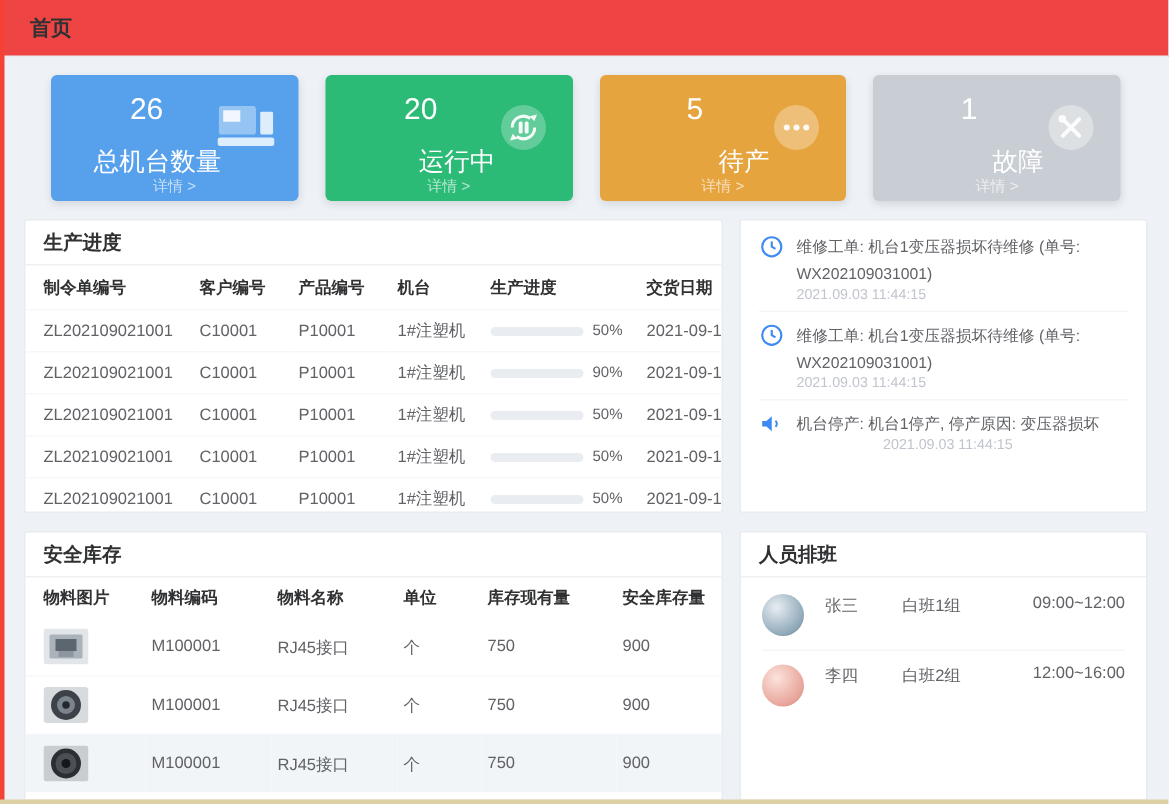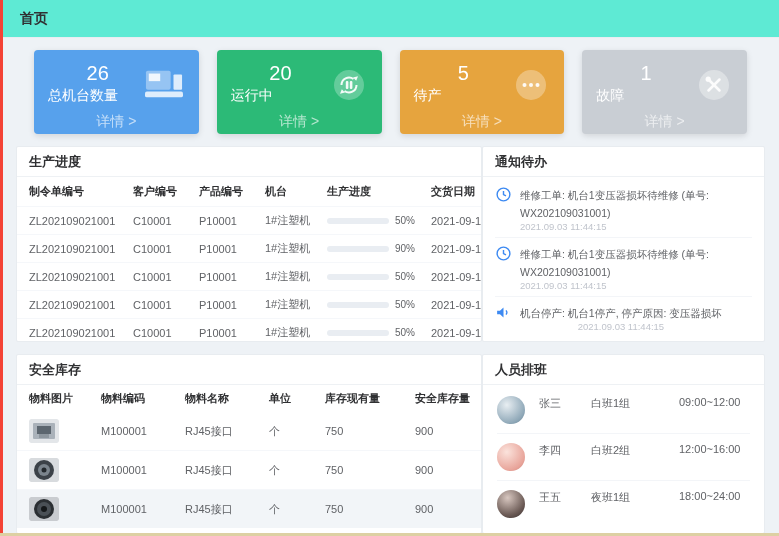--- a/index.html
+++ b/index.html
@@ -8,43 +8,43 @@
     font-family: "Liberation Sans", "DejaVu Sans", sans-serif;
     background: #eef2f6;
     position: relative;
     overflow: hidden;
     color: #303133;
   }
   .left-strip { position: absolute; left: 0; top: 0; width: 3px; height: 100%; z-index: 10; }
   .bottom-strip { position: absolute; left: 0; bottom: 0; width: 100%; height: 3px; z-index: 10; }
 
   .topbar {
-    height: 38px; background: #5eead4; border-bottom: 1px solid #e9edf2;
+    height: 38px; background: #ef4444; border-bottom: 1px solid #e9edf2;
     display: flex; align-items: center; padding-left: 20px;
   }
   .topbar .title { font-size: 14px; font-weight: 600; color: #303133; }
 
   .main { padding: 12px 14px 0 16px; }
 
   
   .cards { display: flex; gap: 18px; padding: 0 18px; }
   .card {
     flex: 1; height: 84px; border-radius: 4px; color: #fff; position: relative;
     box-shadow: 0 2px 6px rgba(0,0,0,0.12); cursor: pointer; padding-left: 14px;
   }
   .card .num { font-size: 20px; font-weight: 400; text-align: center; margin-top: 12px; width: 66%; }
-  .card .lbl { font-size: 14px; text-align: left; width: 66%; margin-top: 2px; }
+  .card .lbl { font-size: 17px; text-align: right; width: 66%; margin-top: 11px; }
   .card .ico { position: absolute; right: 16px; top: 18px; opacity: 0.95; }
   .card .detail {
     position: absolute; bottom: 3px; left: 0; width: 100%; text-align: center;
-    font-size: 14px; color: rgba(255,255,255,0.65);
-  }
-
-  
-  .row { display: flex; gap: 0; margin-top: 12px; }
+    font-size: 10px; color: rgba(255,255,255,0.65);
+  }
+
+  
+  .row { display: flex; gap: 11px; margin-top: 12px; }
   .panel { background: #fff; border: 1px solid #e8ecf0; border-radius: 2px; overflow: hidden; }
   .panel-wide { flex: 0 0 466px; }
   .panel-narrow { flex: 1; }
   .row-mid .panel { height: 196px; }
   .row-bot .panel { height: 180px; }
   .panel-hd {
     height: 30px; display: flex; align-items: center; padding: 0 12px;
     border-bottom: 1px solid #eef1f4; font-size: 13px; font-weight: 700; color: #303133;
   }
 
@@ -250,21 +250,20 @@
                   <span class="pbar-txt">50%</span>
                 </span>
               </td>
             <td>2021-09-10</td>
           </tr>
         </tbody>
       </table>
     </div>
 
     <div class="panel panel-narrow">
-      <div class="panel-hd">通知待办</div>
       <div class="notice-list">
         <div class="notice-item">
           <span class="notice-ico">
             <svg width="17" height="17" viewBox="0 0 24 24" fill="none" stroke="#3d8af2" stroke-width="2">
                 <circle cx="12" cy="12" r="9"></circle>
                 <path d="M12 7v5l3.5 2"></path>
               </svg>
           </span>
           <span>
             <span class="notice-txt">维修工单: 机台1变压器损坏待维修 (单号: WX202109031001)</span>
@@ -380,23 +379,17 @@
           <span class="staff-name">张三</span>
           <span class="staff-shift">白班1组</span>
           <span class="staff-time">09:00~12:00</span>
         </div>
         <div class="staff-row">
           <span class="avatar" style="background: radial-gradient(circle at 35% 32%, #fbe3dc, #e8a49a 70%, #c97f76);"></span>
           <span class="staff-name">李四</span>
           <span class="staff-shift">白班2组</span>
           <span class="staff-time">12:00~16:00</span>
         </div>
-        <div class="staff-row">
-          <span class="avatar" style="background: radial-gradient(circle at 38% 28%, #d8c7c0, #6b5a55 65%, #352c2b);"></span>
-          <span class="staff-name">王五</span>
-          <span class="staff-shift">夜班1组</span>
-          <span class="staff-time">18:00~24:00</span>
-        </div>
       </div>
     </div>
   </div>
 
 </div>
 
 </body></html>

